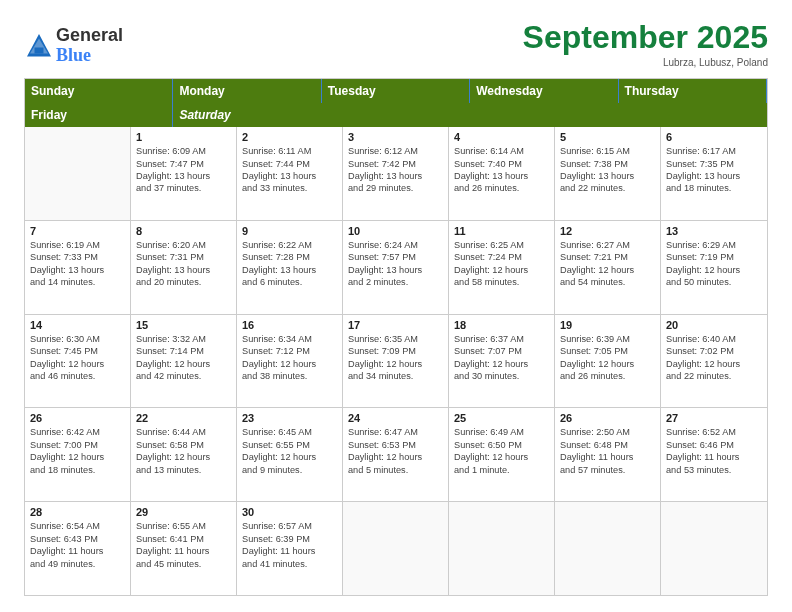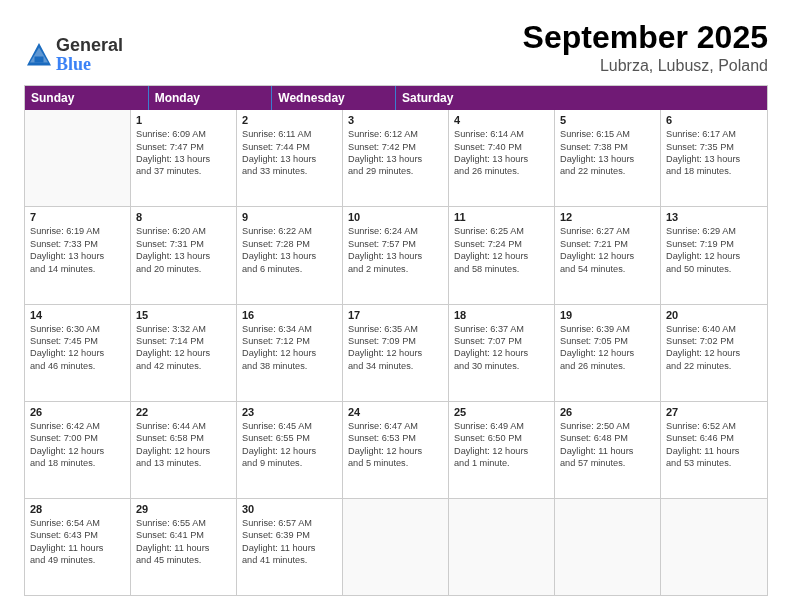--- a/index.html
+++ b/index.html
@@ -13,21 +13,21 @@
     .page {
       width: 792px;
       height: 612px;
       padding: 20px 24px 16px 24px;
       display: flex;
       flex-direction: column;
     }
     .header {
       display: flex;
       justify-content: space-between;
-      align-items: flex-end;
+      align-items: center;
       margin-bottom: 10px;
     }
     .logo {
       display: flex;
       align-items: center;
       margin-top: 4px;
     }
     .logo-text {
       display: flex;
       flex-direction: column;
@@ -48,49 +48,49 @@
       width: 30px;
       height: 30px;
       margin-right: 2px;
     }
     .title-section {
       text-align: right;
     }
     .month-title {
       font-size: 32px;
       font-weight: bold;
-      color: #000000;
+      color: #15803d;
       line-height: 1.1;
       margin-left: 45px;
     }
     .location {
-      font-size: 16px;
+      font-size: 10px;
       color: #555;
       margin-top: 2px;
     }
     .calendar {
       flex: 1;
       display: flex;
       flex-direction: column;
       border: 1px solid #ccc;
     }
     .cal-header {
       display: grid;
-      grid-template-columns: repeat(6, 1fr);
-      background: #701a75;
+      grid-template-columns: repeat(5, 1fr);
+      background: #4d7c0f;
     }
     .cal-header-cell {
       color: #fff;
       font-size: 12px;
       font-weight: bold;
       padding: 5px 6px;
       text-align: left;
       border-right: 1px solid #3a7fcf;
     }
-    .cal-header-cell:last-child { border-right: none; }
+    .cal-header-cell:last-child { border-right: none; font-style: italic; }
     .cal-body {
       flex: 1;
       display: flex;
       flex-direction: column;
     }
     .cal-row {
       display: grid;
       grid-template-columns: repeat(7, 1fr);
       flex: 1;
       border-top: 1px solid #ccc;
@@ -136,21 +136,24 @@
     <div class="title-section">
       <div class="month-title">September 2025</div>
       <div class="location">Lubrza, Lubusz, Poland</div>
     </div>
   </div>
 
   <div class="calendar">
     <div class="cal-header">
       <div class="cal-header-cell">Sunday</div>
       <div class="cal-header-cell">Monday</div>
+      <div class="cal-header-cell">Tuesday</div>
       <div class="cal-header-cell">Wednesday</div>
+      <div class="cal-header-cell">Thursday</div>
+      <div class="cal-header-cell">Friday</div>
       <div class="cal-header-cell">Saturday</div>
     </div>
     <div class="cal-body" id="cal-body">
     <div class="cal-row">
           <div class="cal-cell empty"></div>
           <div class="cal-cell">
             <div class="day-number">1</div>
             <div class="cell-line">Sunrise: 6:09 AM</div>
             <div class="cell-line">Sunset: 7:47 PM</div>
             <div class="cell-line">Daylight: 13 hours</div>

